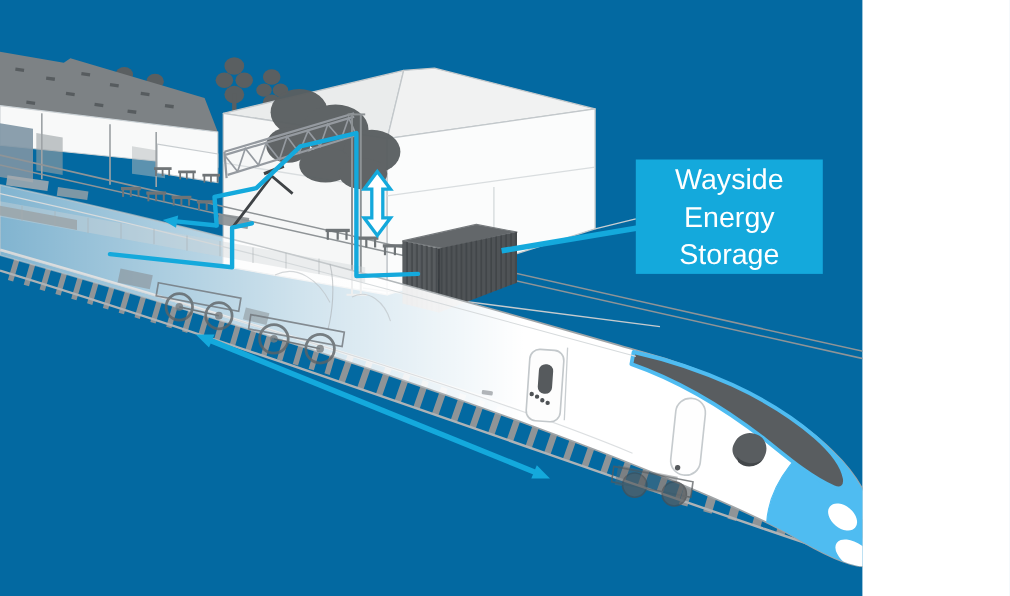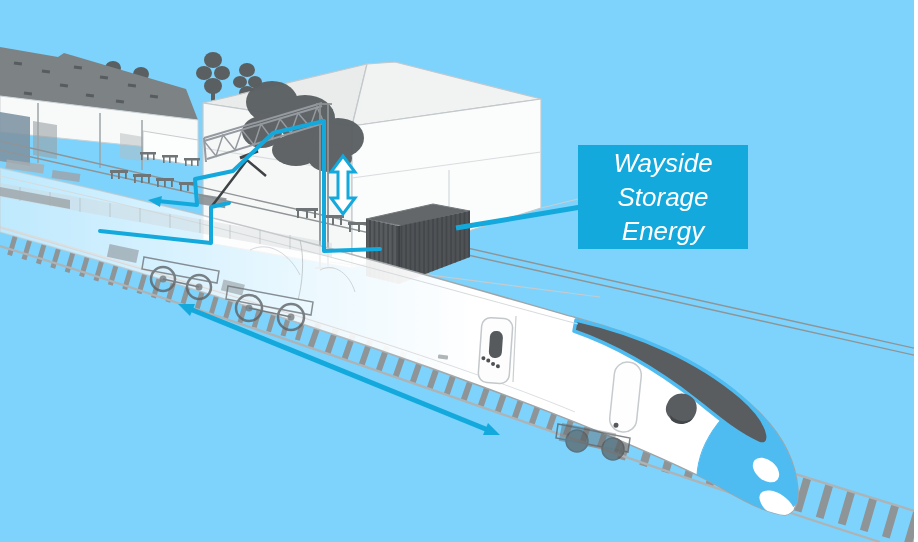--- a/index.html
+++ b/index.html
@@ -2,22 +2,22 @@
 <html style="--accent: #14A9DC; --stripe: #4FBCF1; --canopy: #595D60; --windshield: #4B4F52; --container: #4F5356; --container-top: #63676A; --container-end: #585C5F; --tree: #5A5F61; --roof-dark: #7D8285; --panel-blue: #7E95A4; --tie: #8F9497; --rail: #AEB3B6; --label-text: #FFFFFF;"><head>
 <meta charset="utf-8">
 <style>
   :root{
     --accent:#14A9DC; --stripe:#4FBCF1; --canopy:#595D60; --windshield:#4B4F52;
     --container:#4F5356; --container-top:#63676A; --container-end:#585C5F;
     --tree:#5A5F61; --roof-dark:#7D8285; --panel-blue:#7E95A4;
     --tie:#8F9497; --rail:#AEB3B6; --label-text:#FFFFFF;
   }
   html,body{margin:0;padding:0;background:#fff;}
-  .stage{position:relative;width:914px;height:542px;background:#7dd3fc;overflow:hidden;
-         font-family:"Liberation Sans", sans-serif;font-style:italic;}
+  .stage{position:relative;width:784px;height:542px;background:#0369a1;overflow:hidden;
+         font-family:"Liberation Sans", sans-serif;}
   .stage svg{position:absolute;left:0;top:0;}
   .label-box{position:absolute;left:578px;top:145px;width:170px;height:104px;
              background:var(--accent);color:var(--label-text);
              display:flex;flex-direction:column;justify-content:center;align-items:center;
              font-size:26px;line-height:34px;font-weight:400;text-align:center;}
   
   .ac-s{stroke:var(--accent);} .ac-f{fill:var(--accent);}
   .st-s{stroke:var(--stripe);}
   .canopy-f{fill:var(--canopy);} .ws-f{fill:var(--windshield);}
   .cont-f{fill:var(--container);} .cont-top-f{fill:var(--container-top);} .cont-end-f{fill:var(--container-end);}
@@ -324,16 +324,16 @@
 
   <g>
     <line class="ac-s" x1="190" y1="309" x2="488" y2="430" stroke-width="5"></line>
     <polygon class="ac-f" points="178,304 190,316 195,304"></polygon>
     <polygon class="ac-f" points="500,435 483,435 488,423"></polygon>
   </g>
 </svg>
 
   <div class="label-box">
     <div>Wayside</div>
+    <div>Energy</div>
     <div>Storage</div>
-    <div>Energy</div>
   </div>
 </div>
 
 </body></html>

